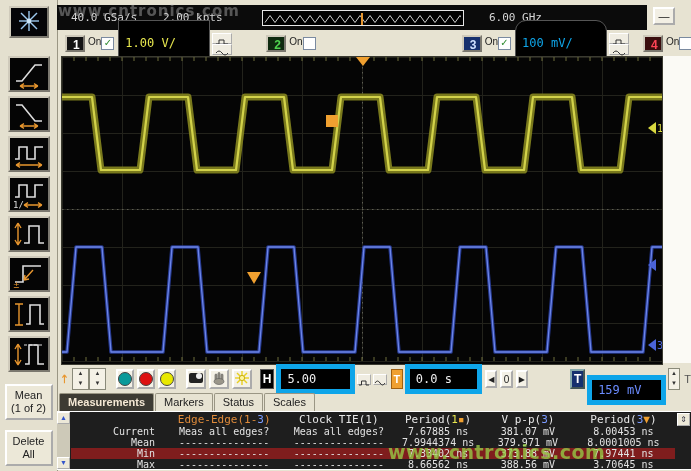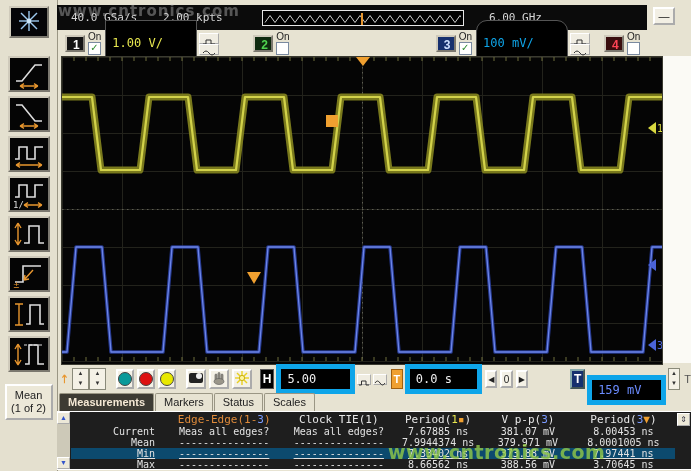--- a/index.html
+++ b/index.html
@@ -19,21 +19,21 @@
   .topbar{position:absolute;left:57px;top:5px;width:590px;height:25px;background:#0b0b0b;}
   .topbar .txt{position:absolute;top:6px;color:#d6d6d6;font:11px "DejaVu Sans Mono",monospace;}
   .tb-rate{left:14px;} .tb-kpts{left:106px;} .tb-ghz{left:432px;}
   .tb-bar{position:absolute;left:205px;top:5px;width:200px;height:14px;background:#000;border:1px solid #e6e6e6;}
   .minbtn{position:absolute;left:653px;top:7px;width:22px;height:18px;background:#f2efe4;
           border:2px outset #fff;font-size:11px;line-height:10px;padding:0;cursor:pointer;color:#111;text-align:center;}
   
   .chrow{position:absolute;left:57px;top:31px;width:634px;height:25px;display:flex;align-items:center;}
   .chnum{width:20px;height:17px;border:2px outset #cfcabb;font:bold 12px "Liberation Sans",sans-serif;
          text-align:center;line-height:15px;cursor:pointer;}
-  .oncol{display:flex;flex-direction:column;align-items:flex-start;margin:0 4px 0 3px;}
+  .oncol{display:flex;flex-direction:row;align-items:flex-start;margin:0 4px 0 3px;}
   .onlbl{font-size:10px;color:#222;line-height:10px;}
   .cb{width:11px;height:11px;background:#fff;border:1px solid #7a8aa0;font-size:10px;line-height:10px;
       color:#2e8b2e;text-align:center;cursor:pointer;}
   .scaledisp{height:21px;background:#000;border:1px solid #555;color:#e6e64e;
              font:12px "DejaVu Sans Mono",monospace;line-height:21px;padding:12px 6px;min-width:78px;cursor:pointer;}
   .coupstack{display:flex;flex-direction:column;margin-left:2px;}
   .coupstack button{width:20px;height:11px;background:#f0ede2;border:1px outset #fff;padding:0;cursor:pointer;}
   
   .scope{position:absolute;left:61px;top:56px;width:600px;height:307px;background:#050505;border:1px solid #3a3a30;cursor:crosshair;}
   .rightwhite{position:absolute;left:663px;top:56px;width:28px;height:307px;background:#fbfaf5;}
@@ -74,21 +74,21 @@
                   padding:0;font-size:7px;color:#3355cc;cursor:pointer;line-height:8px;}
   .vs-up{top:0;} .vs-dn{bottom:0;}
   .corner{position:absolute;right:1px;top:1px;width:13px;height:13px;background:#ece8d8;border:1px outset #fff;
           padding:0;font-size:8px;color:#334;cursor:pointer;line-height:9px;}
   .mtable{position:absolute;left:14px;top:1px;right:16px;font:10px "DejaVu Sans Mono",monospace;color:#e2e2e2;}
   .mrow{display:flex;height:11px;line-height:11px;white-space:nowrap;}
   .mheadrow{height:13px;line-height:13px;font-size:11px;}
   .mlabel{width:88px;text-align:right;padding-right:8px;}
   .mc{text-align:center;}
   .c0{width:128px;} .c1{width:112px;} .c2{width:96px;} .c3{width:92px;} .c4{width:108px;}
-  .mrow.selected{background:#0c4a6e;text-decoration:underline;}
+  .mrow.selected{background:#7f1d1d;}
   
   .wm-top{position:absolute;left:58px;top:2px;font:bold 15px "DejaVu Sans",sans-serif;
           color:rgba(200,200,200,0.40);z-index:20;pointer-events:none;letter-spacing:1px;}
   .wm-bot{position:absolute;left:388px;top:441px;font:bold 19px "DejaVu Sans",sans-serif;
           color:rgba(150,205,70,0.78);z-index:20;pointer-events:none;letter-spacing:.5px;}
 </style>
 </head>
 <body>
 
 <div id="app">
@@ -157,20 +157,24 @@
       <svg width="36" height="30" viewBox="0 0 36 30">
         <path d="M7,5 V26 M7,5 l-3,5 M7,5 l3,5 M7,26 l-3,-5 M7,26 l3,-5" stroke="#e8962e" stroke-width="1.4" fill="none"></path>
         <path d="M13,6 H33" stroke="#ddd" stroke-width="1.2" stroke-dasharray="3,2"></path>
         <path d="M14,25 H18 V6 H27 V25 H33" fill="none" stroke="#ddd" stroke-width="1.6"></path>
       </svg>
     </button>
 
     <button class="side-btn">
       <div>Mean</div>
       <div>(1 of 2)</div>
+    </button>
+    <button class="side-btn">
+      <div>Delete</div>
+      <div>All</div>
     </button>
   </div>
 
   <div class="topbar">
     <span class="txt tb-rate">40.0 GSa/s</span>
     <span class="txt tb-kpts">2.00 kpts</span>
     <div class="tb-bar">
       <svg width="198" height="12" viewBox="0 0 198 12">
           <path d="M2,9.5 L7,2.5 L12,9.5" fill="none" stroke="#cfcfcf" stroke-width="1"></path>
           <path d="M12,9.5 L17,2.5 L22,9.5" fill="none" stroke="#cfcfcf" stroke-width="1"></path>

